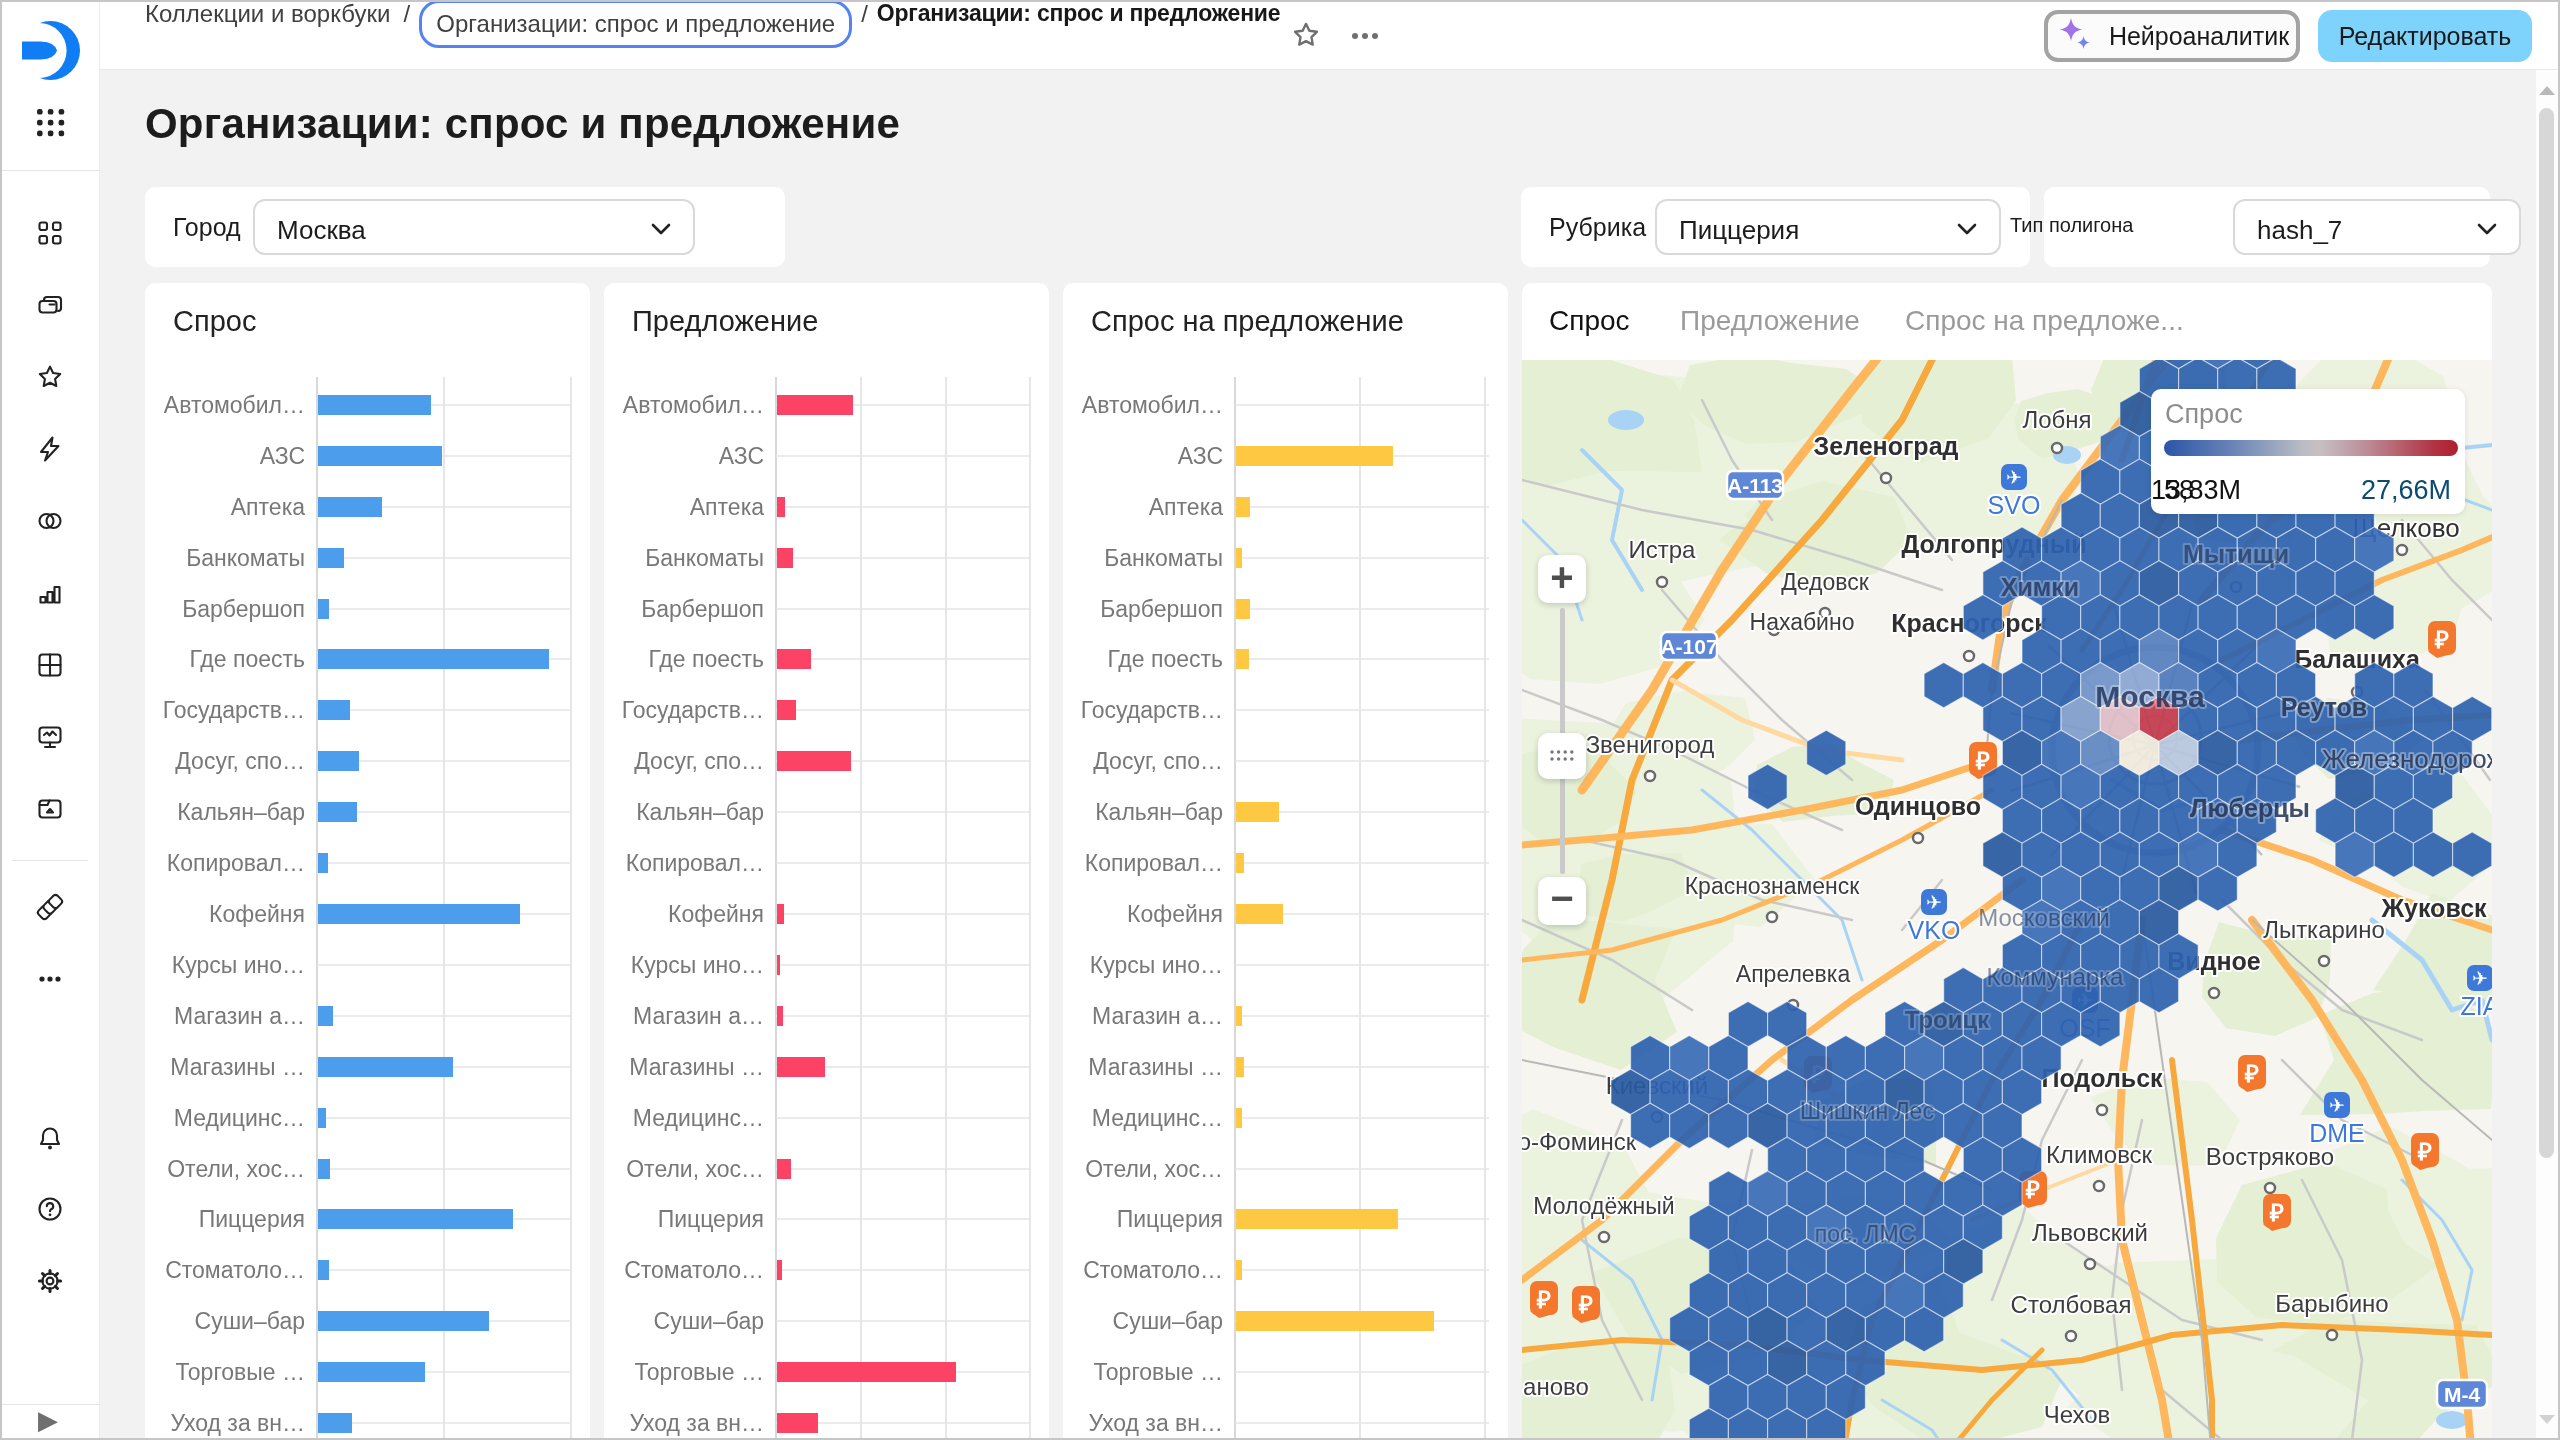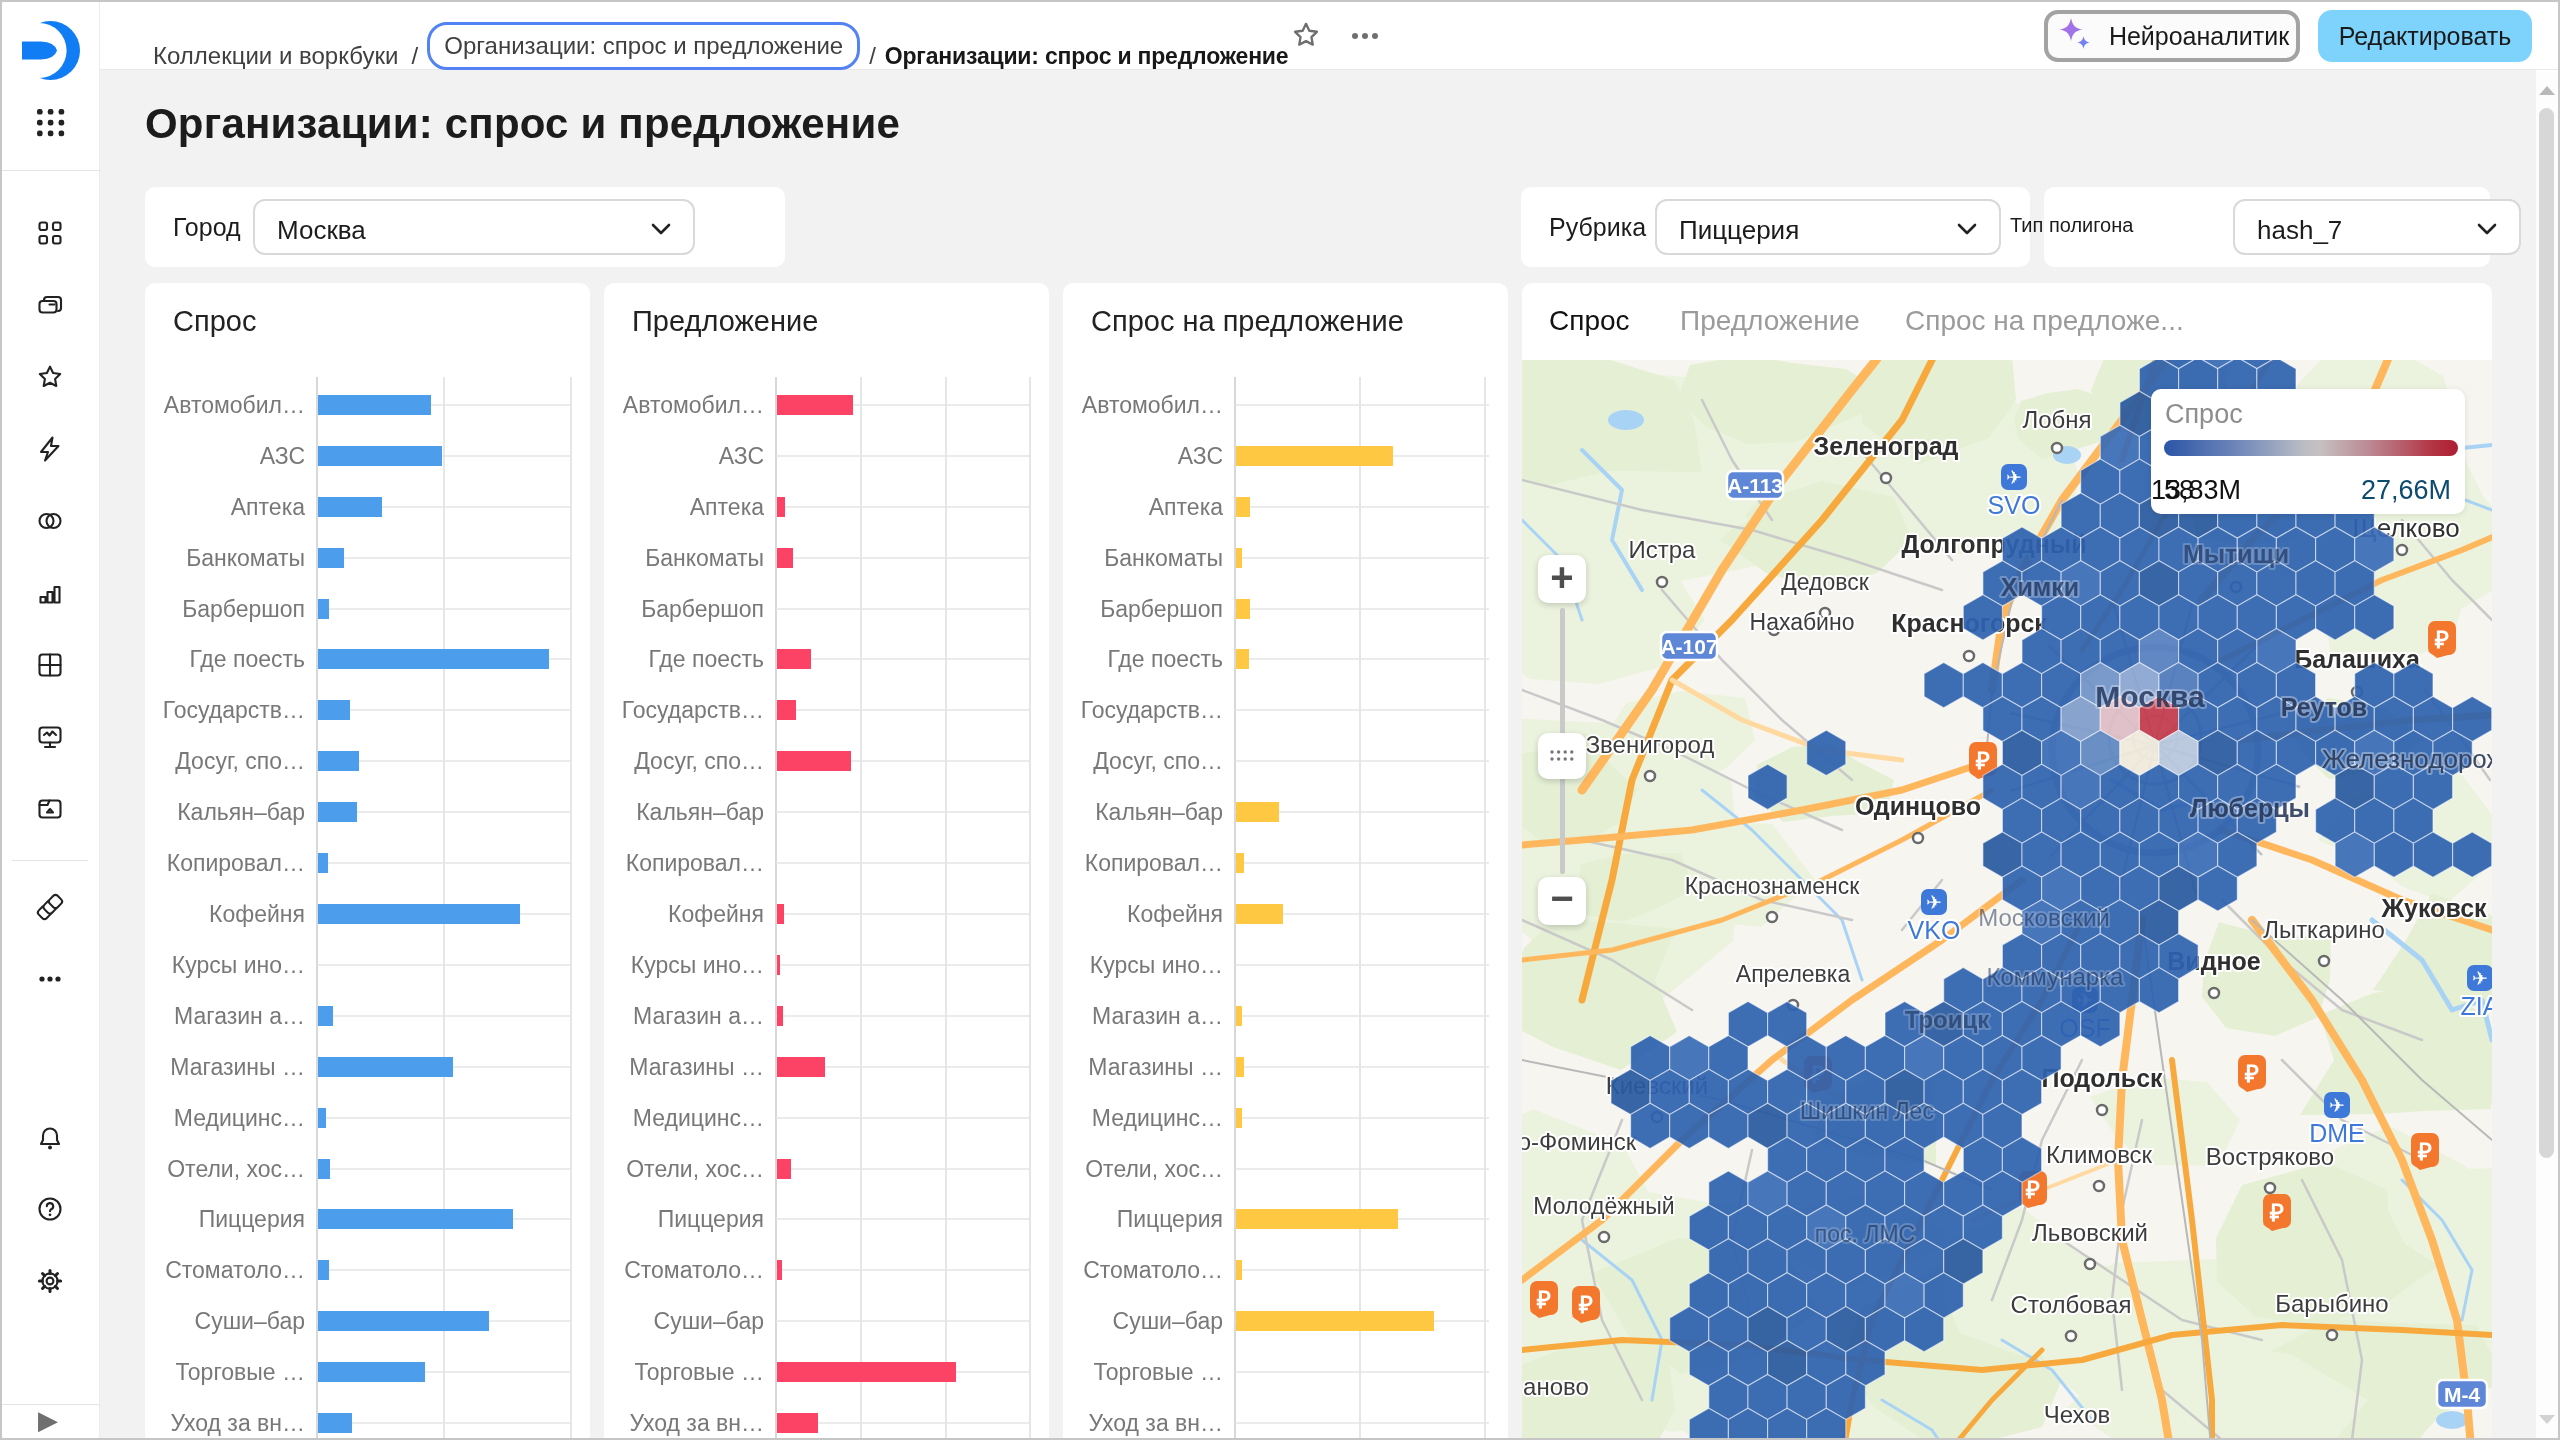--- a/index.html
+++ b/index.html
@@ -5,21 +5,21 @@
 html,body{width:2560px;height:1440px;overflow:hidden;background:#fff;
   font-family:"Liberation Sans",sans-serif;-webkit-font-smoothing:antialiased}
 .frame{position:absolute;inset:0;border:2px solid #c6c6c6;z-index:99;pointer-events:none}
 .sidebar{position:absolute;left:0;top:0;width:100px;height:1440px;background:#fff;border-right:1px solid #ececec;z-index:5}
 .logo{position:absolute;left:21px;top:20px}
 .apps{position:absolute;left:29px;top:101px}
 .sep{position:absolute;left:0;width:100px;height:1px;background:#e4e4e4}
 .sbi{position:absolute;left:36px}
 .sbplay{position:absolute;left:38px;top:1405px;font-size:26px;color:#6f6f6f}
 .header{position:absolute;left:100px;top:0;width:2460px;height:70px;background:#fff;border-bottom:1px solid #e8e8e8;z-index:4}
-.crumbs{position:absolute;left:53px;top:0;height:70px;display:flex;align-items:flex-end;font-size:24px;color:#404040}
+.crumbs{position:absolute;left:45px;top:0;height:70px;display:flex;align-items:flex-start;font-size:24px;color:#404040}
 .crumbpill{border:3px solid #5282f3;border-radius:20px;padding:7px 14px;margin:0 9px;color:#404040}
 .crumbbold{font-weight:bold;color:#181818;margin-left:9px;font-size:23px;letter-spacing:-0.2px}
 .hbtn{position:absolute;top:10px;height:52px;border-radius:14px;font-size:25px;color:#1a1a1a;
   display:flex;align-items:center;justify-content:center}
 .content{position:absolute;left:100px;top:70px;width:2436px;height:1370px;background:#f2f2f3;overflow:hidden}
 .title{position:absolute;left:45px;top:30px;font-size:42px;font-weight:bold;color:#1c1c1c;letter-spacing:.2px}
 .card{position:absolute;background:#fff;border-radius:10px}
 .flabel{position:absolute;font-size:25px;font-weight:normal;color:#1c1c1c}
 .sel{position:absolute;height:56px;border:2px solid #d9d9d9;border-radius:12px;background:#fff}
 .sel span{position:absolute;left:22px;top:14px;font-size:26px;color:#1c1c1c}

